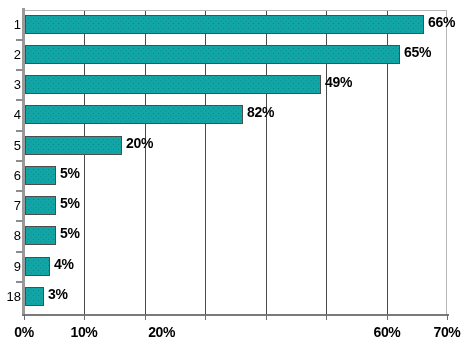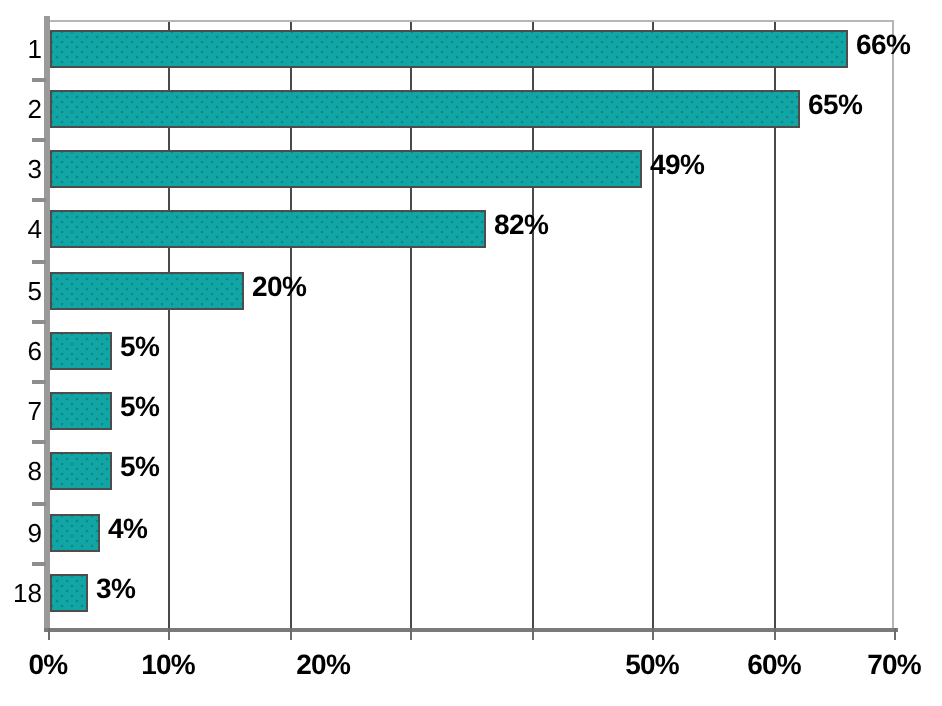--- a/index.html
+++ b/index.html
@@ -247,17 +247,16 @@
     <div class="cat-label-wrap" style="top:5px;">
       <div class="cat-label">18</div>
     </div>
     <div class="bar" style="left:25px; width:19px;"></div>
     <div class="bar-value" style="left:48px;">3%</div>
   </div>
 
   <div class="x-label" style="left:-6px;">0%</div>
   <div class="x-label" style="left:54px;">10%</div>
   <div class="x-label" style="left:115px;text-align:right;">20%</div>
-  <div class="x-label" style="left:296px;">50%</div>
   <div class="x-label" style="left:357px;">60%</div>
   <div class="x-label" style="left:417px;">70%</div>
 
 </div>
 
 </body></html>

